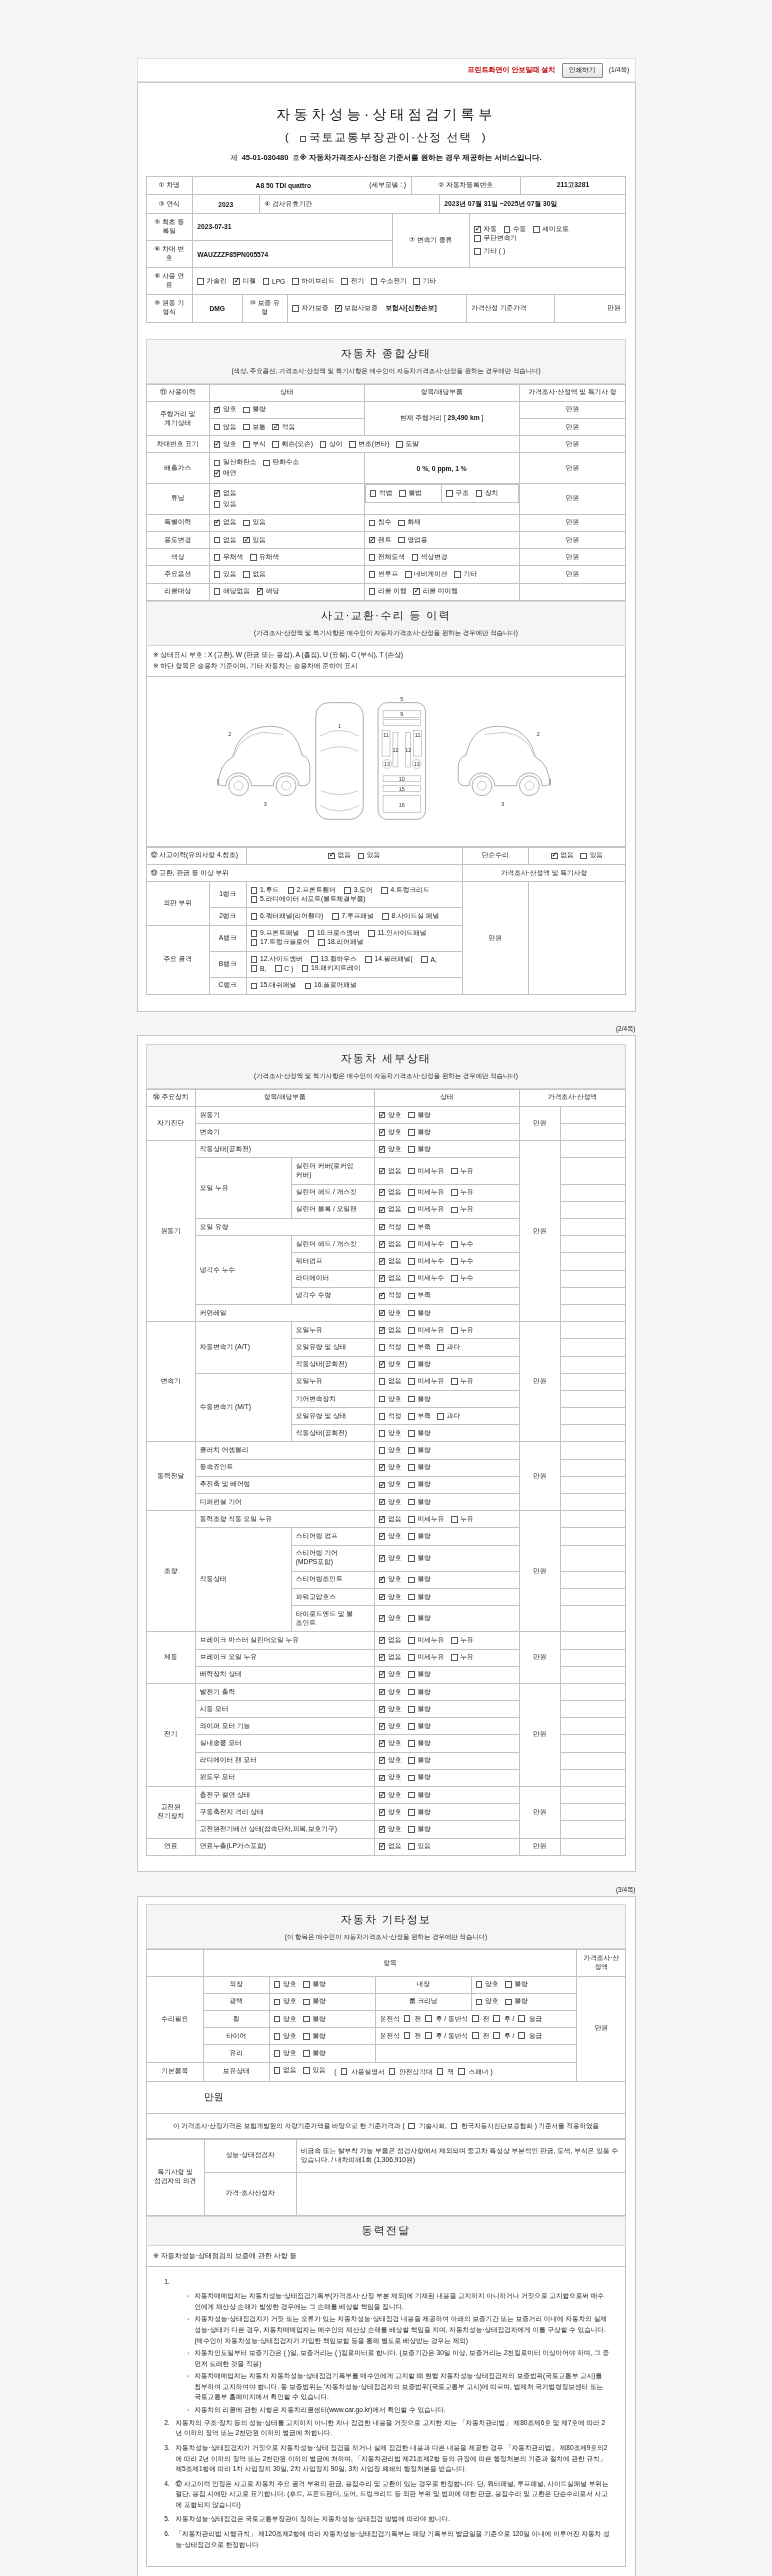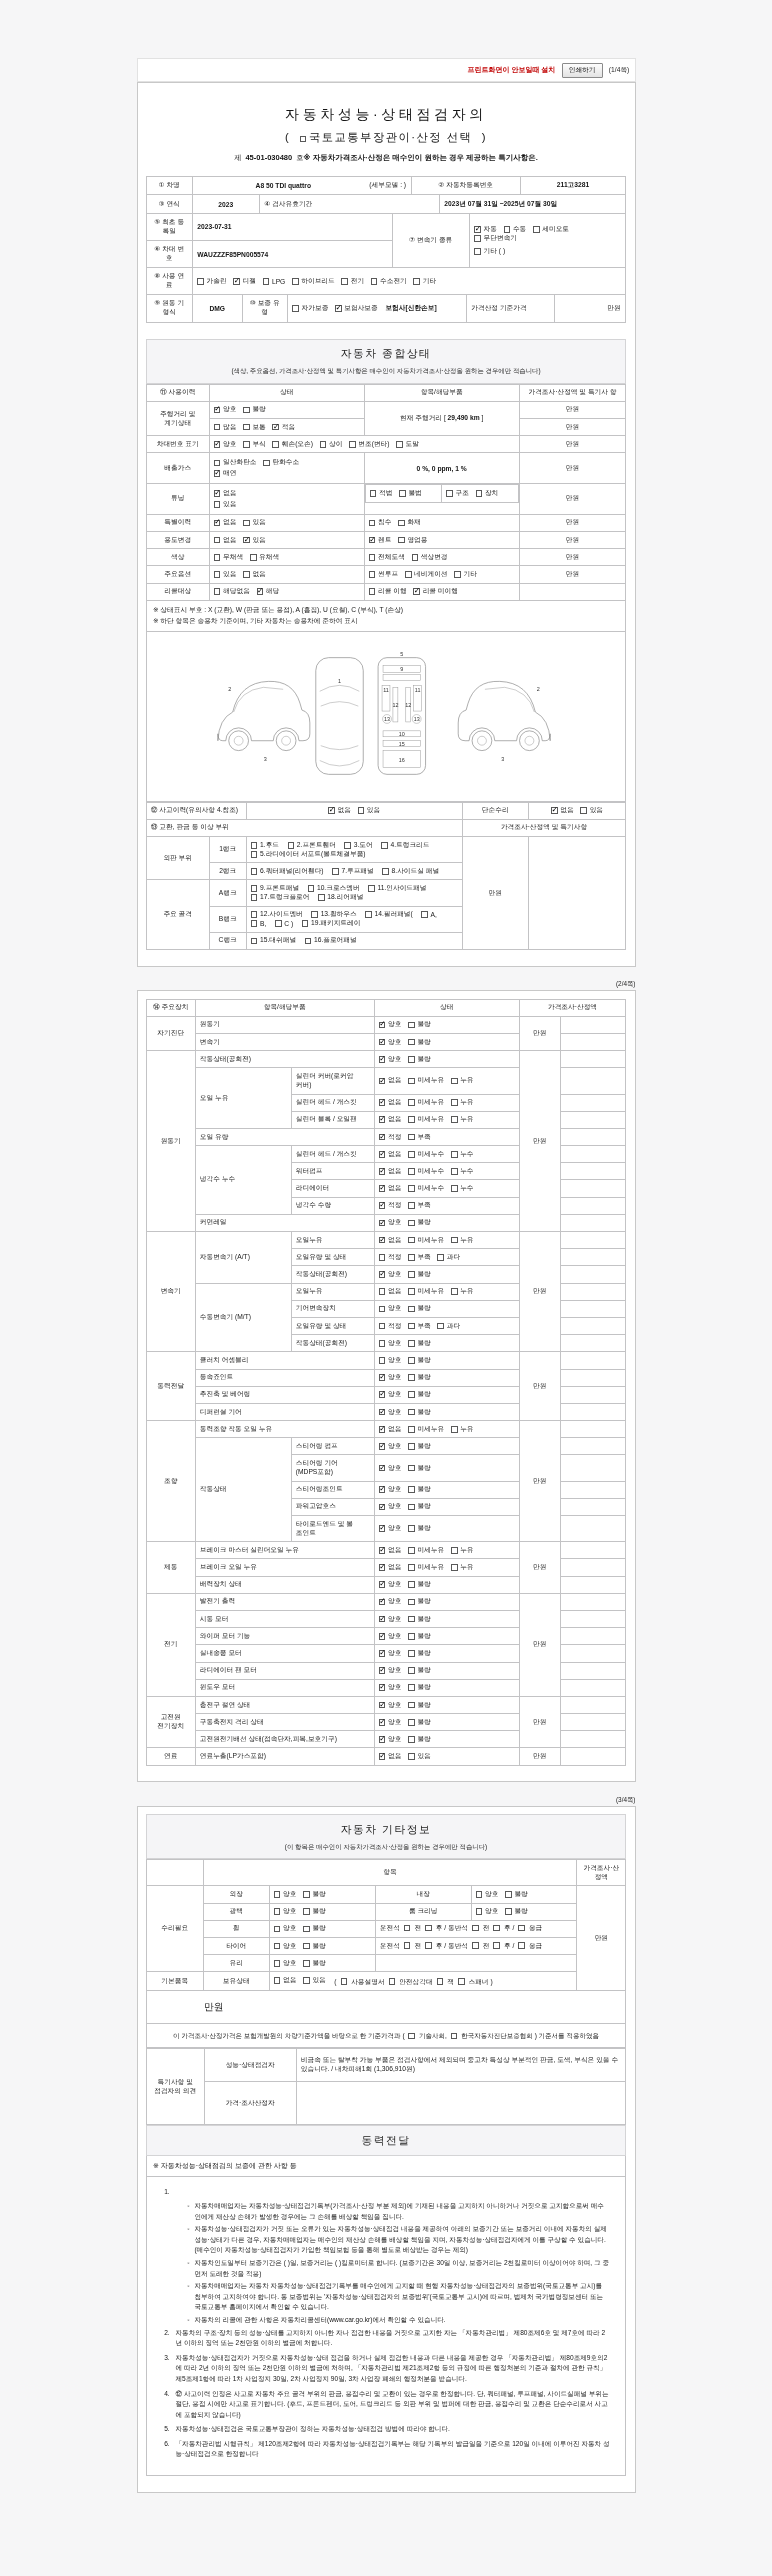--- a/index.html
+++ b/index.html
@@ -66,25 +66,25 @@
 
 <div class="wrap">
 
   <div class="toolbar">
     <span class="install-hint">프린트화면이 안보일때 설치</span>
     <button class="print-btn">인쇄하기</button>
     <span class="pagemark">(1/4쪽)</span>
   </div>
 
   <div class="sheet">
-    <h1 class="doc-title">자동차성능·상태점검자의</h1>
+    <h1 class="doc-title">자동차성능·상태점검기록부</h1>
     <div class="doc-sub">(&nbsp;&nbsp;<span class="cb"></span><span>국토교통부장관이·산정 선택</span>&nbsp;&nbsp;)</div>
     <div class="doc-no">
       <span><span>제</span>&nbsp;&nbsp;<b class="v">45-01-030480</b>&nbsp;&nbsp;<span>호</span></span>
-      <b class="v">※ 자동차가격조사·산정은 매수인이 원하는 경우 제공하는 특기사항은.</b>
+      <b class="v">※ 자동차가격조사·산정은 기준서를 원하는 경우 제공하는 서비스입니다.</b>
     </div>
 
     <div id="basic-body" class="fgrid">
         <div class="frow">
           <div class="fcell hd" style="width:45px">① 차명</div>
           <div class="fcell" style="width:219px">
             <span style="flex:1;text-align:center"><b class="v">A8 50 TDI quattro</b></span>
             <span>(세부모델 :                          )</span>
           </div>
           <div class="fcell hd" style="width:109px">② 자동차등록번호</div>
@@ -403,20 +403,24 @@
                 <span>리콜 이행</span>
               </span><span class="ck-item">
                 <span class="cb ck"></span>
                 <span>리콜 미이행</span>
               </span></td>
             <td class="price"></td>
           </tr>
         </tbody>
       </table>
 
+    <div class="sec">
+      <h2>사고·교환·수리 등 이력</h2>
+      <div class="note">(가격조사·산정액 및 특기사항은 매수인이 자동차가격조사·산정을 원하는 경우에만 적습니다)</div>
+    </div>
     <div class="legend">
       <div>※ 상태표시 부호 : X (교환), W (판금 또는 용접), A (흠집), U (요철), C (부식), T (손상)</div>
       <div>※ 하단 항목은 승용차 기준이며, 기타 자동차는 승용차에 준하여 표시</div>
     </div>
     <div class="diagram-box" id="diagram-box"><svg width="361" height="150" viewBox="0 0 730 292">
           <g transform="translate(10,0)">
             <path style="fill:none;stroke:#8a8a8a;stroke-width:1.4" d="M14,196 q2,-44 30,-58 q14,-60 72,-62 q50,-2 64,44 l4,14 q16,4 16,26 l0,22 q0,14 -14,14 l-8,0 a26,26 0 1 0 -52,0 l-44,0 a26,26 0 1 0 -52,0 l-6,0 q-10,0 -10,-14 z"></path>
             <circle style="fill:none;stroke:#8a8a8a;stroke-width:1.4" cx="56" cy="196" r="20"></circle>
             <circle style="fill:none;stroke:#9a9a9a;stroke-width:1" cx="56" cy="196" r="9"></circle>
             <circle style="fill:none;stroke:#8a8a8a;stroke-width:1.4" cx="152" cy="196" r="20"></circle>
@@ -590,20 +594,24 @@
                 <span>16.플로어패널</span>
               </span></td>
           </tr>
         </tbody>
       </table>
   </div>
 
   <div class="page-marker">(2/4쪽)</div>
 
   <div class="sheet">
+    <div class="sec">
+      <h2>자동차 세부상태</h2>
+      <div class="note">(가격조사·산정액 및 특기사항은 매수인이 자동차가격조사·산정을 원하는 경우에만 적습니다)</div>
+    </div>
     <table id="detail-table">
         <colgroup>
           <col style="width:49px">
           <col style="width:96px">
           <col style="width:83px">
           <col style="width:145px">
           <col style="width:41px">
           <col>
         </colgroup>
         <tbody>

